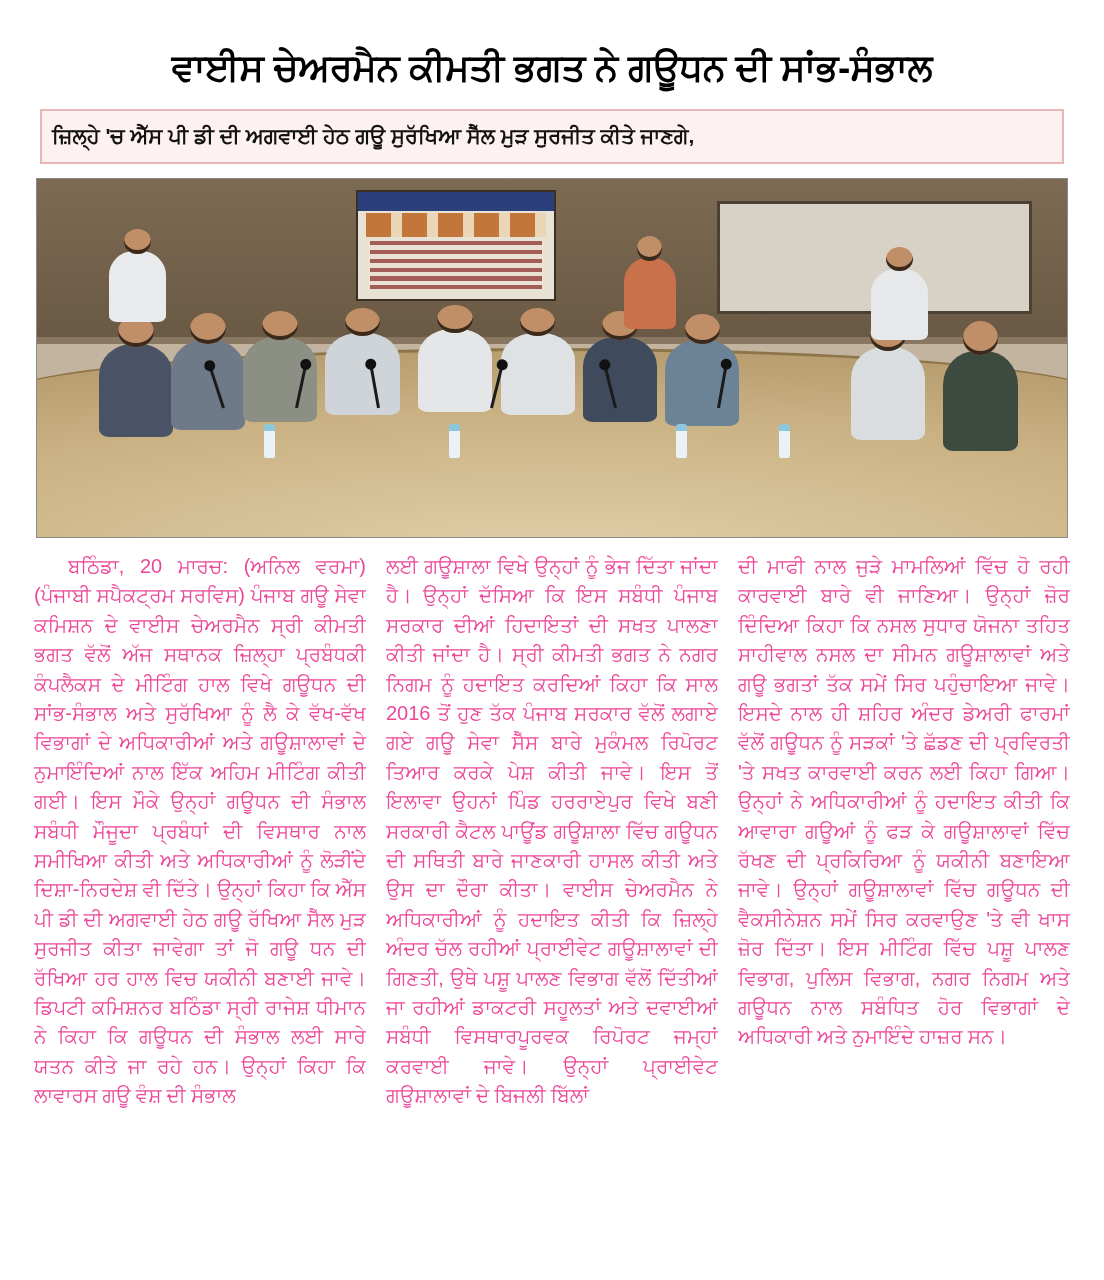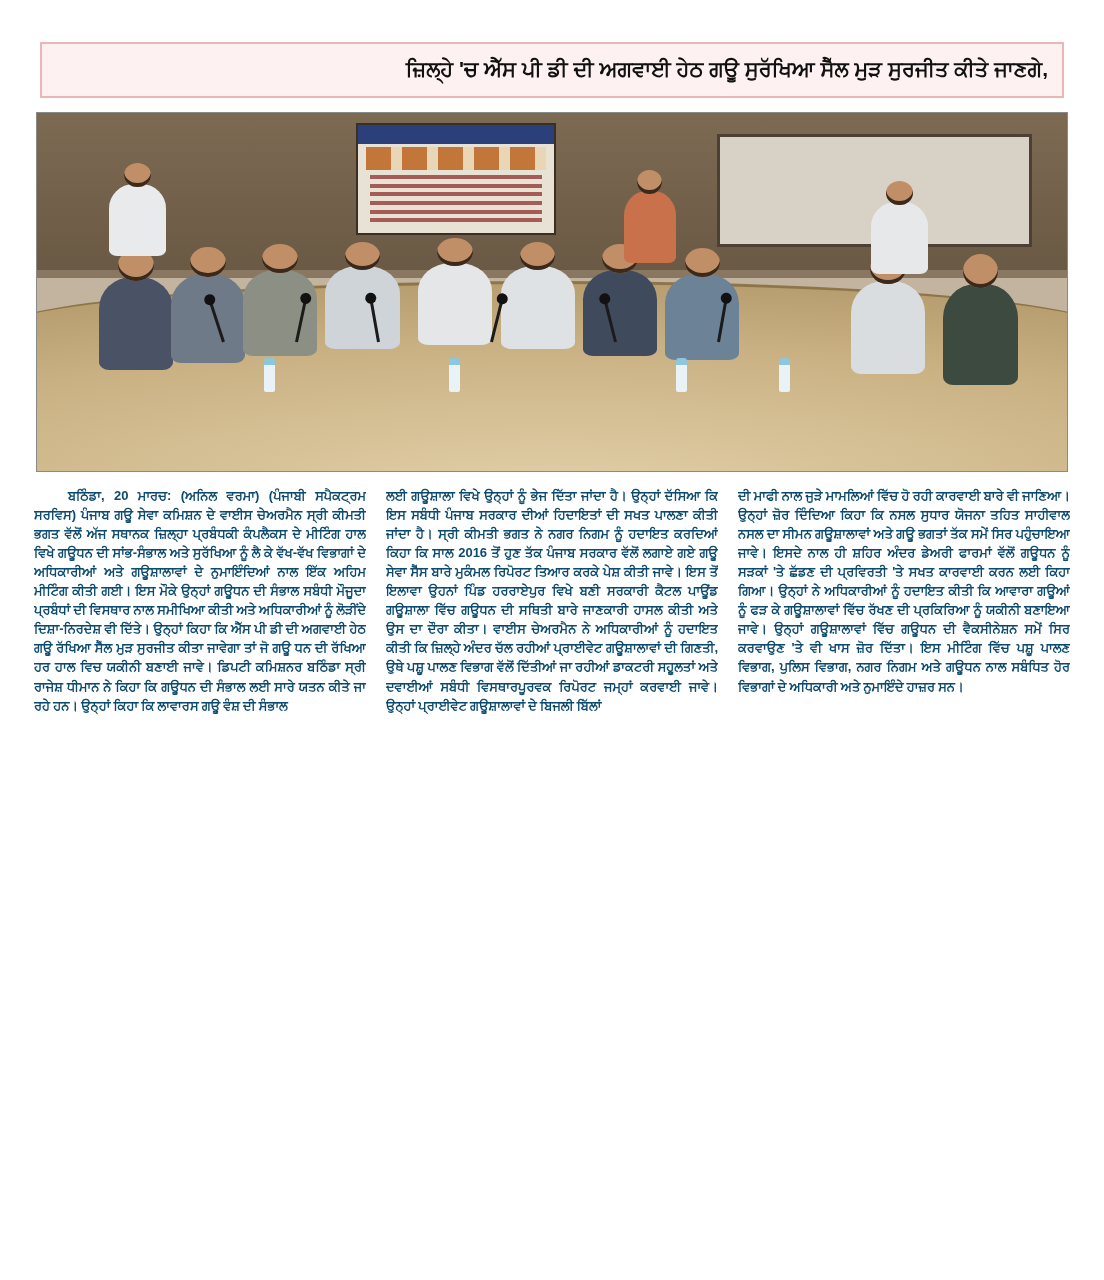--- a/index.html
+++ b/index.html
@@ -31,22 +31,22 @@
     font-size: 37px;
     line-height: 1.42;
     letter-spacing: -0.3px;
     color: #000;
   }
   
   .subhead-box {
     margin: 14px 40px 0 40px;
     border: 2px solid #e9b7b7;
     background: #fdf1f1;
-    padding: 9px 14px 11px 10px;
-    text-align: right;
+    padding: 9px 2px 11px 10px;
+    text-align: left;
   }
   .subhead-line {
     font-weight: bold;
     font-size: 21px;
     line-height: 1.5;
     color: #111;
   }
   
   .photo-wrap {
     margin: 14px 36px 0 36px;
@@ -140,39 +140,40 @@
   }
   
   .columns {
     margin: 14px 34px 0 34px;
     display: flex;
     gap: 20px;
     height: 600px;
   }
   .col {
     flex: 1 1 0;
-    font-size: 13px;
+    font-size: 20px;
     line-height: 1.47;
     text-align: justify;
     text-justify: inter-word;
     word-spacing: -0.5px;
-    font-weight: bold;
-    color: #0c4a6e;
+    font-weight: normal;
+    color: #ec4899;
     hyphens: none;
     overflow: hidden;
   }
   .col p { margin: 0; }
   .col .lead { text-indent: 34px; }
 </style>
 </head>
 <body>
 
 <div class="page">
 
   <div class="headline">
+    <div>ਵਾਈਸ ਚੇਅਰਮੈਨ ਕੀਮਤੀ ਭਗਤ ਨੇ ਗਊਧਨ ਦੀ ਸਾਂਭ-ਸੰਭਾਲ</div>
   </div>
 
   <div class="subhead-box">
     <div class="subhead-line">ਜ਼ਿਲ੍ਹੇ 'ਚ ਐੱਸ ਪੀ ਡੀ ਦੀ ਅਗਵਾਈ ਹੇਠ ਗਊ ਸੁਰੱਖਿਆ ਸੈੱਲ ਮੁੜ ਸੁਰਜੀਤ ਕੀਤੇ ਜਾਣਗੇ,</div>
   </div>
 
   <div class="photo-wrap">
     <div class="photo">
       <div class="wall-panel"></div>
       <div class="screen"></div>

